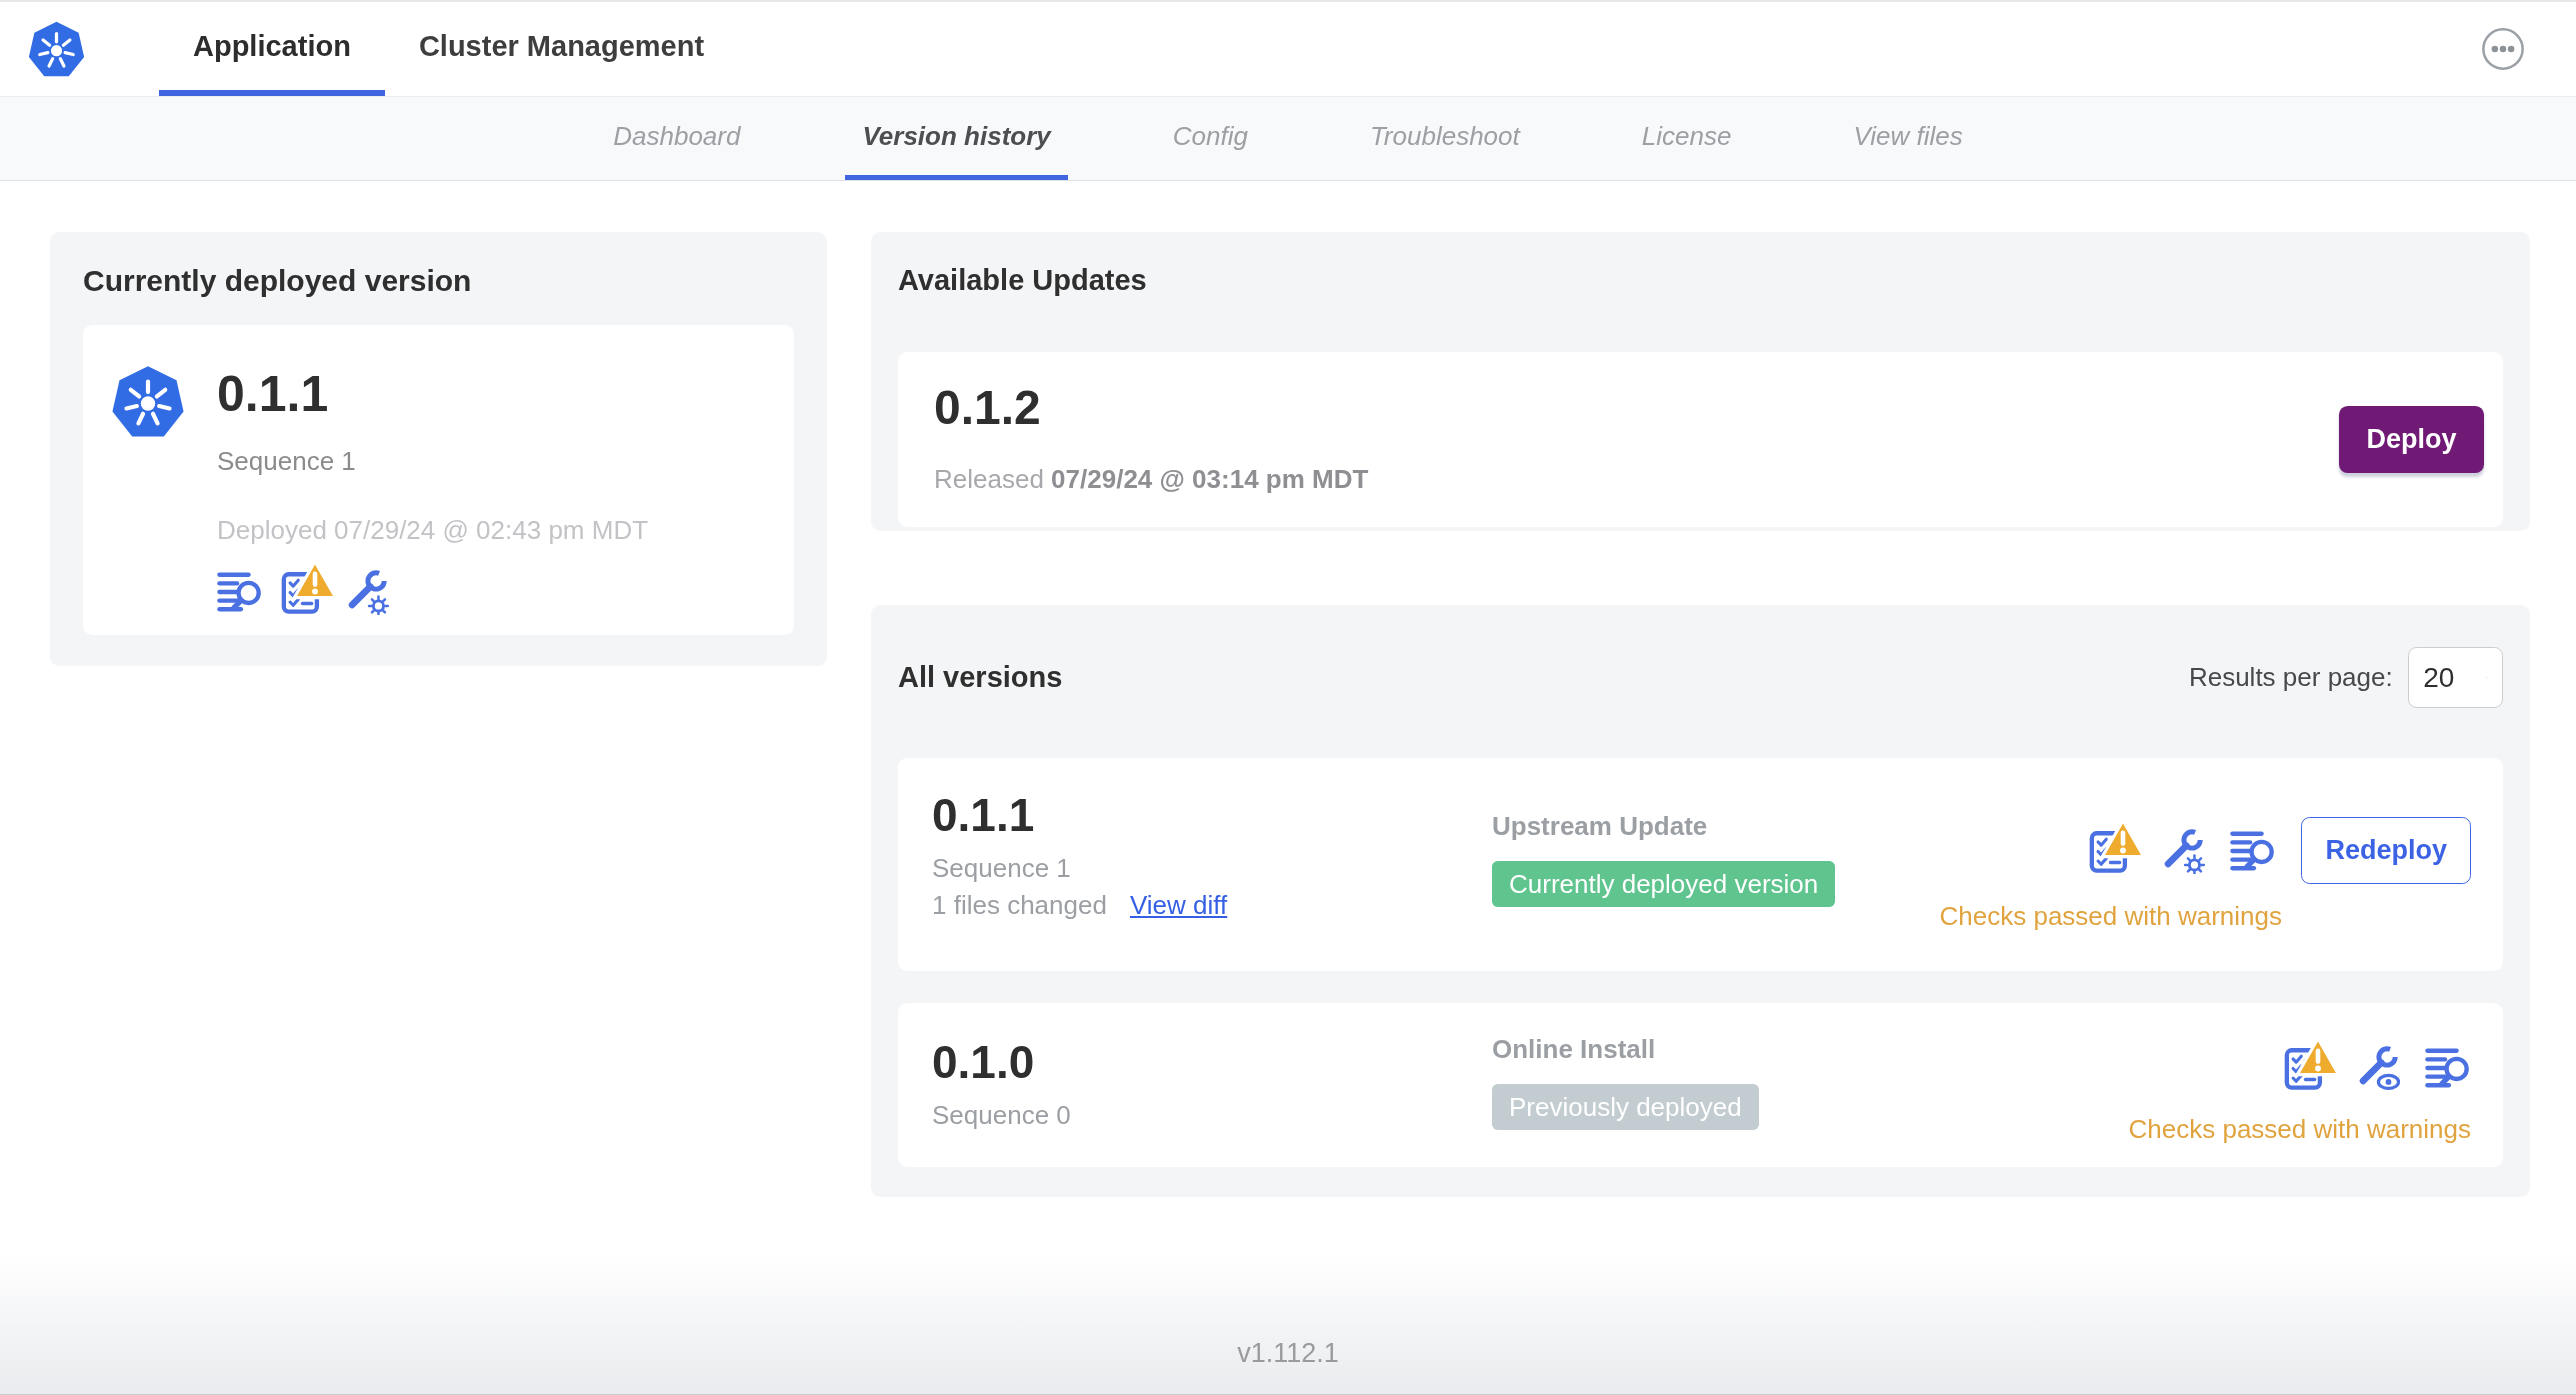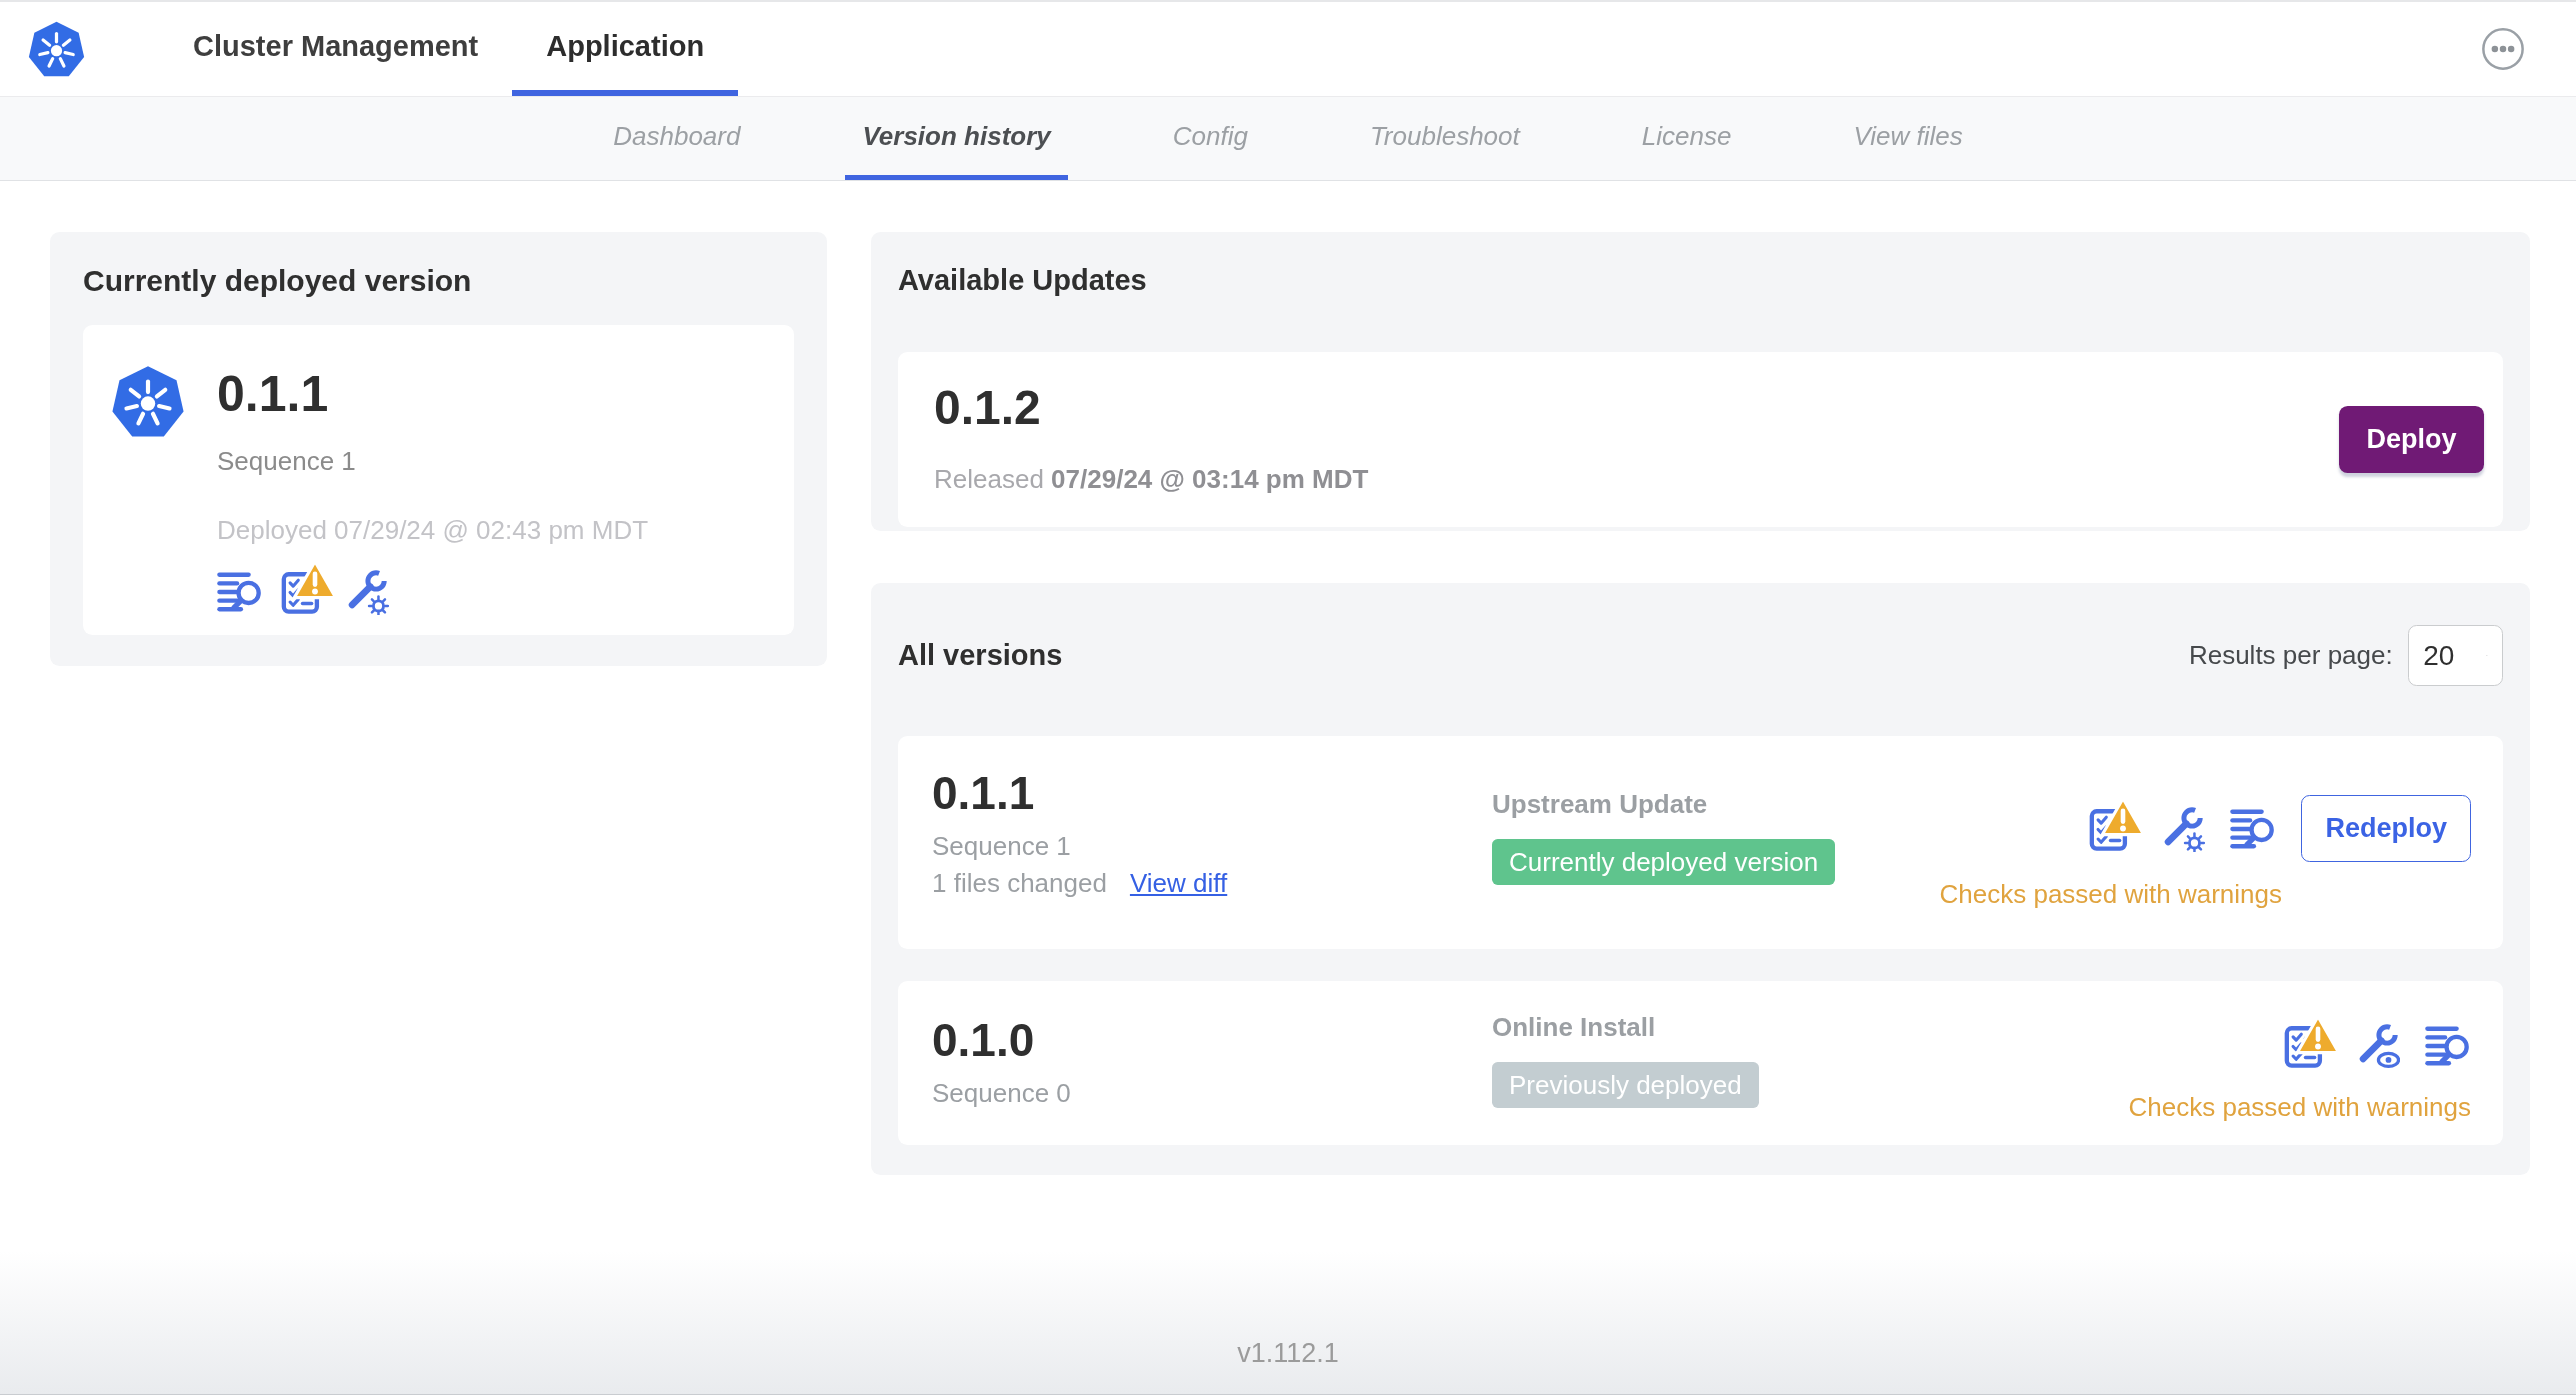--- a/index.html
+++ b/index.html
@@ -44,21 +44,21 @@
   .card-updates { left: 871px; top: 230px; width: 1659px; height: 299px; padding: 32px 27px; }
   .updates-inner { margin-top: 55px; background: #fff; border-radius: 9.5px; height: 175px;
                    display: flex; align-items: center; justify-content: space-between; padding: 0 19px 0 36px; }
   .version-xl { font-size: 48px; font-weight: bold; color: #2f2f2f; line-height: 1; }
   .released { margin-top: 32px; font-size: 26px; color: #a8a8ac; }
   .released b { color: #8f8f93; }
   .btn-primary { width: 145px; height: 67px; background: #701a75; border-radius: 8.6px; color: #fff;
                  font-size: 27px; font-weight: bold; display: flex; align-items: center; justify-content: center;
                  box-shadow: 0 3.8px 2.9px rgba(60, 70, 120, 0.25); cursor: pointer; }
 
-  .card-versions { left: 871px; top: 581px; width: 1659px; height: 592px; padding: 42px 27px 27px; }
+  .card-versions { left: 871px; top: 603px; width: 1659px; height: 592px; padding: 42px 27px 27px; }
   .versions-head { display: flex; align-items: center; justify-content: space-between; }
   .rpp { display: flex; align-items: center; }
   .rpp-label { font-size: 26px; color: #46494c; margin-right: 15.3px; }
   .rpp-select { width: 95px; height: 61px; background: #fff; border: 1.9px solid #caccce; border-radius: 8.6px;
                 display: flex; align-items: center; justify-content: space-between; padding: 0 14.3px;
                 font-size: 28px; color: #2f2f2f; cursor: pointer; gap: 32px; }
   .rpp-select svg { width: 21px; height: 13.4px; }
 
   .version-rows { margin-top: 50px; display: flex; flex-direction: column; gap: 32px; }
   .vrow { position: relative; background: #fff; border-radius: 9.5px; }
@@ -174,22 +174,22 @@
 
 <div class="page">
 
   <div class="topnav">
     <div class="brand">
       <svg viewBox="0 0 100 100">
           <use href="#g-k8s"></use>
         </svg>
     </div>
     <div class="topnav-tabs">
+      <div class="topnav-tab active">Application</div>
       <div class="topnav-tab">Cluster Management</div>
-      <div class="topnav-tab active">Application</div>
     </div>
     <div class="topnav-right">
       <div class="menu-btn">
         <svg viewBox="0 0 48 48">
             <use href="#g-menu"></use>
           </svg>
       </div>
     </div>
   </div>
 

